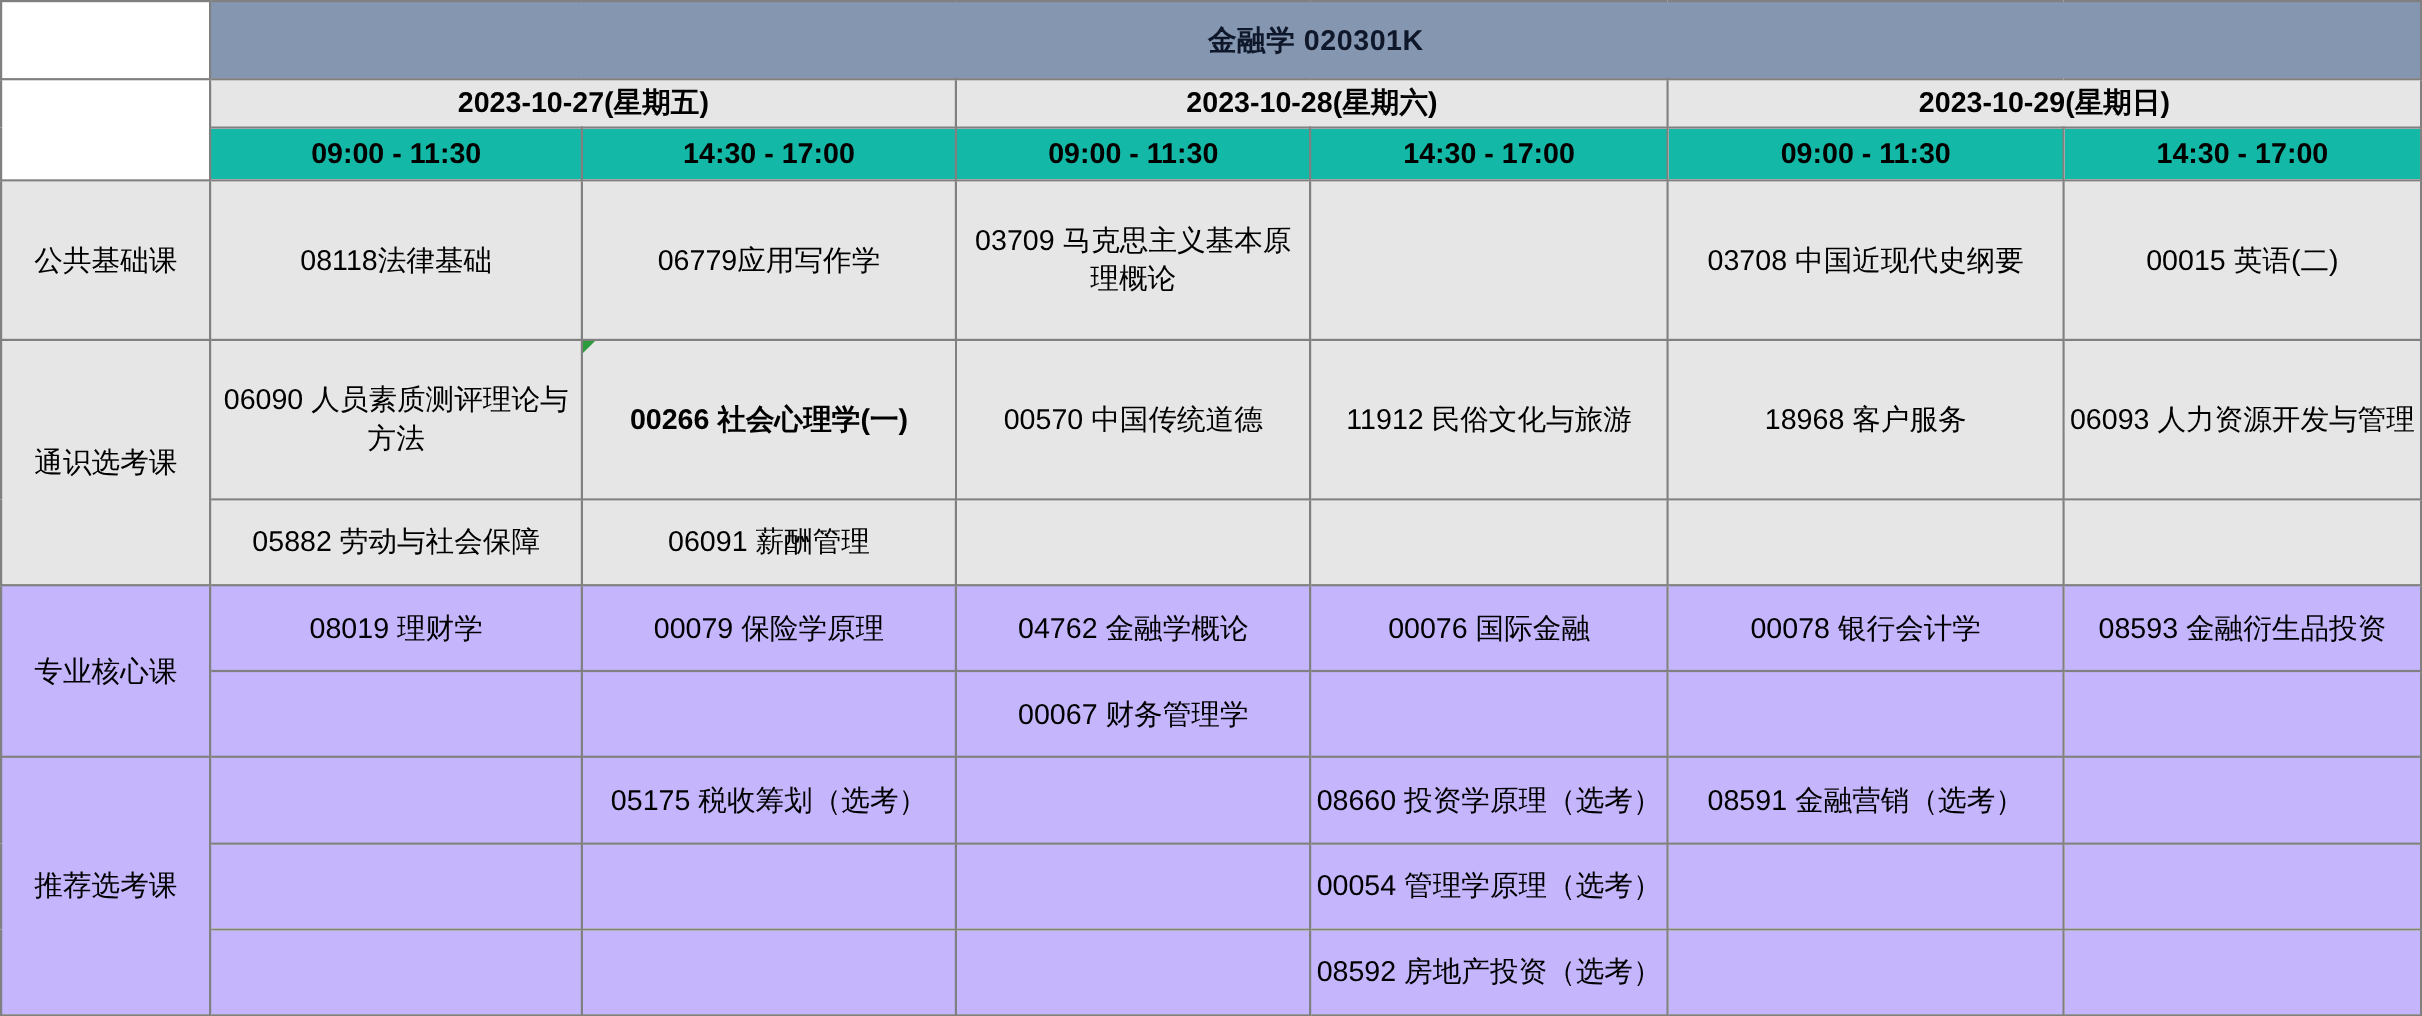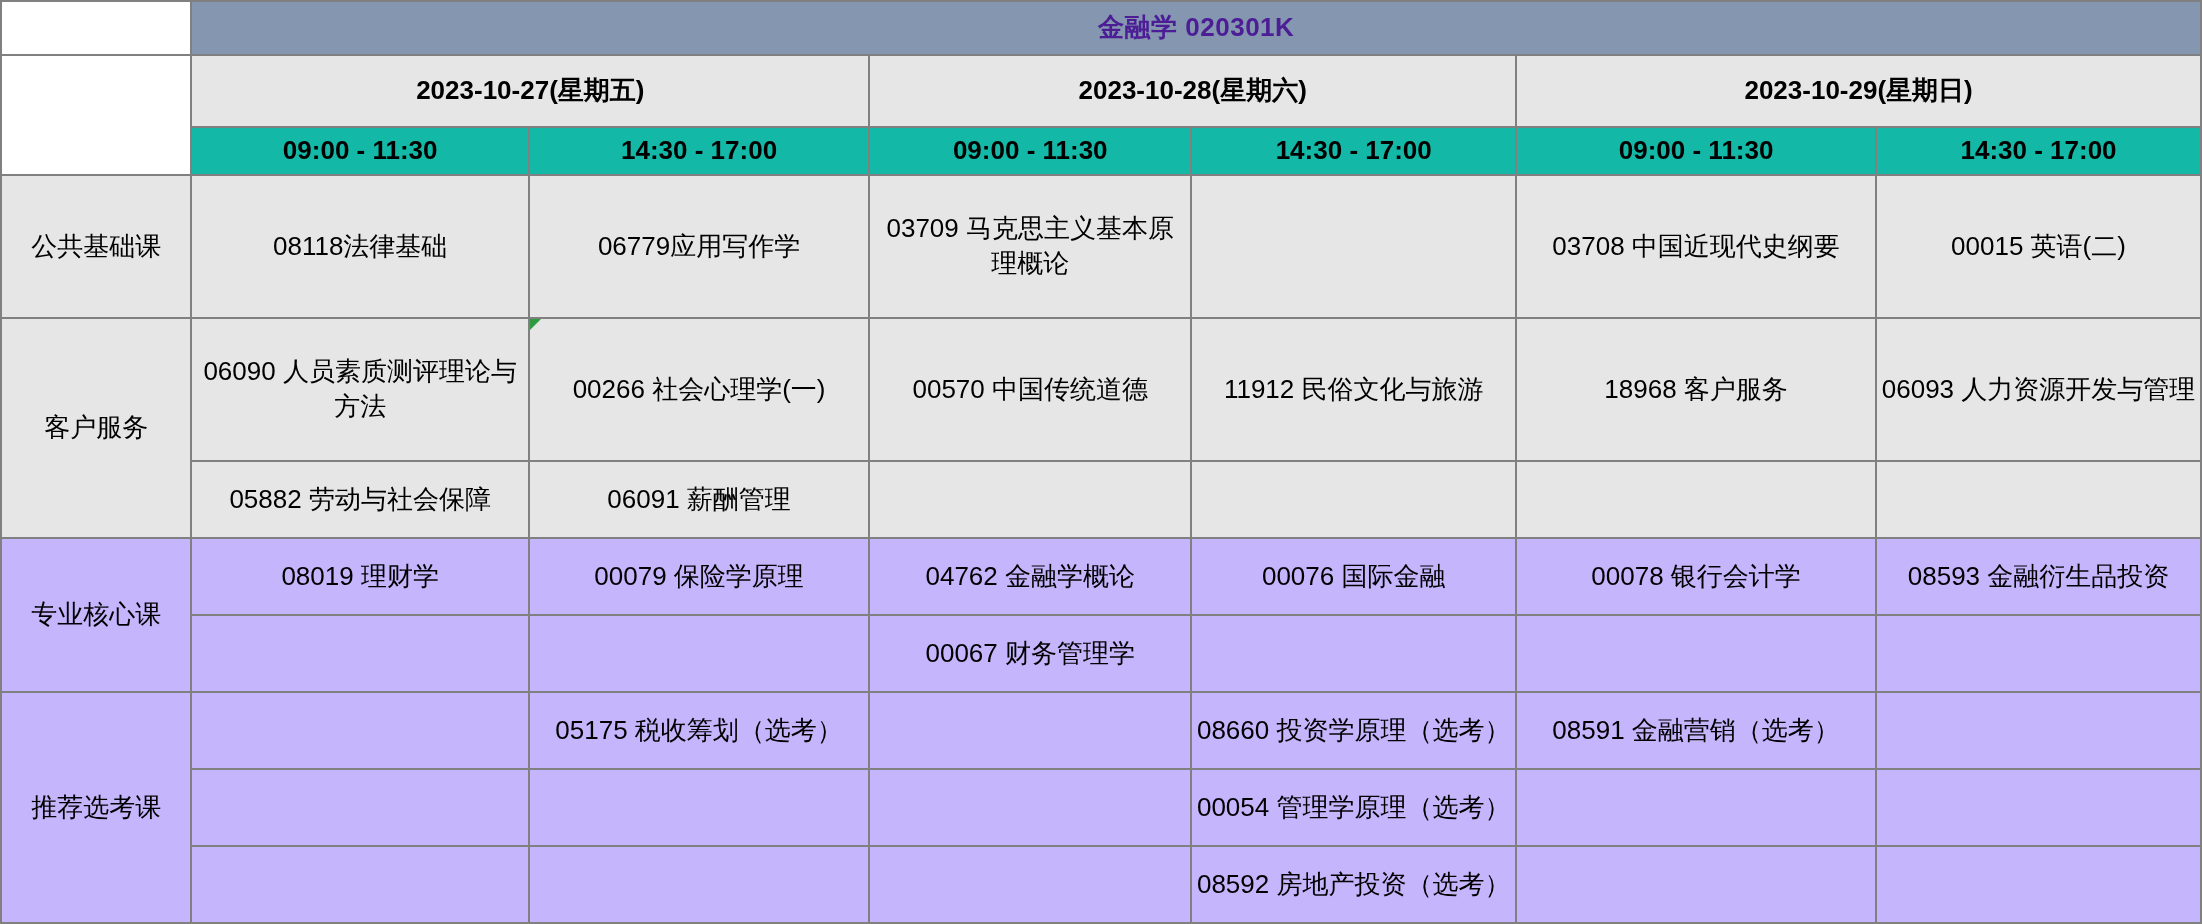--- a/index.html
+++ b/index.html
@@ -34,38 +34,38 @@
     font-size: 26px;
     line-height: 1.35;
     padding: 2px 4px;
     box-sizing: border-box;
     overflow: hidden;
     word-break: break-all;
   }
   
   td.title-cell {
     background: #8496b0;
-    color: #4c1d95;
+    color: #0f172a;
     font-size: 36px;
     font-weight: bold;
     border: 2px solid #8496b0;
-    height: 54px;
+    height: 71px;
     letter-spacing: 0.5px;
   }
   td.corner-blank {
     background: #ffffff;
     border-left: 2px solid #ffffff;
     border-top: 2px solid #ffffff;
   }
   
   td.date-head {
     background: #e6e6e6;
     font-weight: bold;
     font-size: 27px;
-    height: 72px;
+    height: 44px;
   }
   td.time-head {
     background: #14b8a6;
     font-weight: bold;
     font-size: 27px;
     height: 48px;
   }
   td.row-label {
     background: inherit;
     font-size: 27px;
@@ -80,20 +80,21 @@
 
   td.empty-topleft {
     background: #ffffff;
     border-left: 2px solid #ffffff;
     border-top: 2px solid #ffffff;
     border-bottom: 2px solid #808080;
   }
   
   td.marker {
     position: relative;
+    font-weight: bold;
   }
   td.marker::before {
     content: "";
     position: absolute;
     top: 0;
     left: 0;
     width: 0;
     height: 0;
     border-top: 11px solid #2e9b3f;
     border-right: 11px solid transparent;
@@ -135,21 +136,21 @@
         <tr class="band">
           <td class="row-label label-band" rowspan="1">公共基础课</td>
           <td class="course-cell">08118法律基础</td>
           <td class="course-cell">06779应用写作学</td>
           <td class="course-cell">03709 马克思主义基本原理概论</td>
           <td class="course-cell"></td>
           <td class="course-cell">03708 中国近现代史纲要</td>
           <td class="course-cell">00015 英语(二)</td>
         </tr>
         <tr class="band">
-          <td class="row-label label-band" rowspan="2">客户服务</td>
+          <td class="row-label label-band" rowspan="2">通识选考课</td>
           <td class="course-cell">06090 人员素质测评理论与方法</td>
           <td class="course-cell marker">00266 社会心理学(一)</td>
           <td class="course-cell">00570 中国传统道德</td>
           <td class="course-cell">11912 民俗文化与旅游</td>
           <td class="course-cell">18968 客户服务</td>
           <td class="course-cell">06093 人力资源开发与管理</td>
         </tr>
         <tr class="band">
           <td class="course-cell">05882 劳动与社会保障</td>
           <td class="course-cell">06091 薪酬管理</td>

